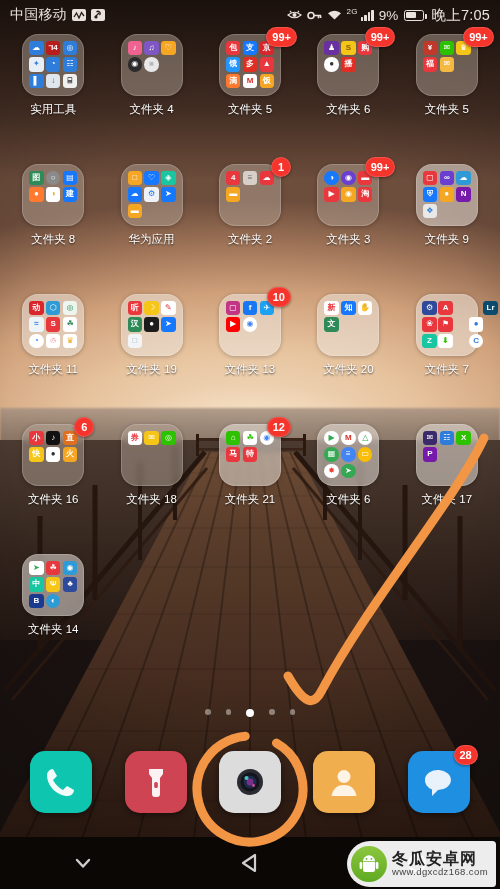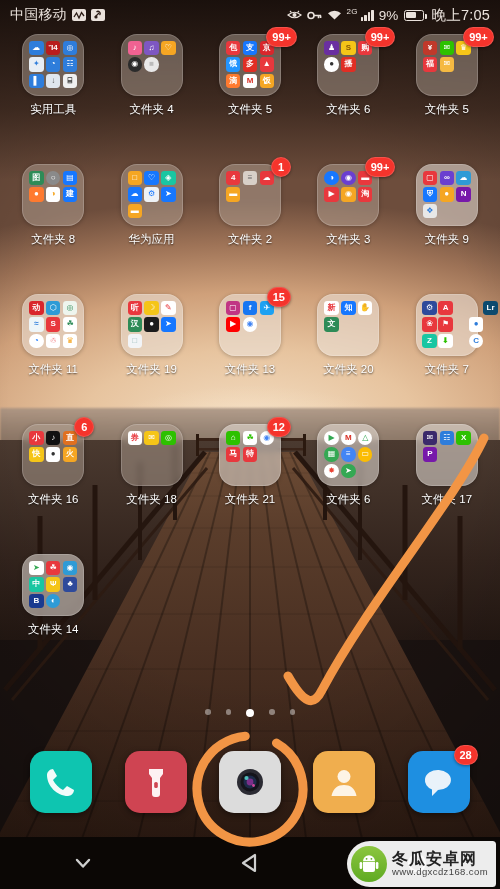--- a/index.html
+++ b/index.html
@@ -434,21 +434,21 @@
     </div>
     <div class="cell">
       <div style="position: relative;">
         <div class="folder light">
           <span class="mini" style="background: rgb(193, 53, 132); color: rgb(255, 255, 255);">▢</span>
           <span class="mini" style="background: rgb(24, 119, 242); color: rgb(255, 255, 255);">f</span>
           <span class="mini" style="background: rgb(29, 161, 242); color: rgb(255, 255, 255);">✈</span>
           <span class="mini" style="background: rgb(255, 0, 0); color: rgb(255, 255, 255);">▶</span>
           <span class="mini circle" style="background: rgb(255, 255, 255); color: rgb(66, 133, 244);">◉</span>
         </div>
-        <span class="badge">15</span>
+        <span class="badge">10</span>
       </div>
       <span class="flabel">文件夹 13</span>
     </div>
     <div class="cell">
       <div style="position: relative;">
         <div class="folder light">
           <span class="mini" style="background: rgb(255, 255, 255); color: rgb(232, 56, 61);">新</span>
           <span class="mini" style="background: rgb(22, 119, 255); color: rgb(255, 255, 255);">知</span>
           <span class="mini" style="background: rgb(255, 255, 255); color: rgb(34, 34, 34);">✋</span>
           <span class="mini" style="background: rgb(46, 139, 87); color: rgb(255, 255, 255);">文</span>

